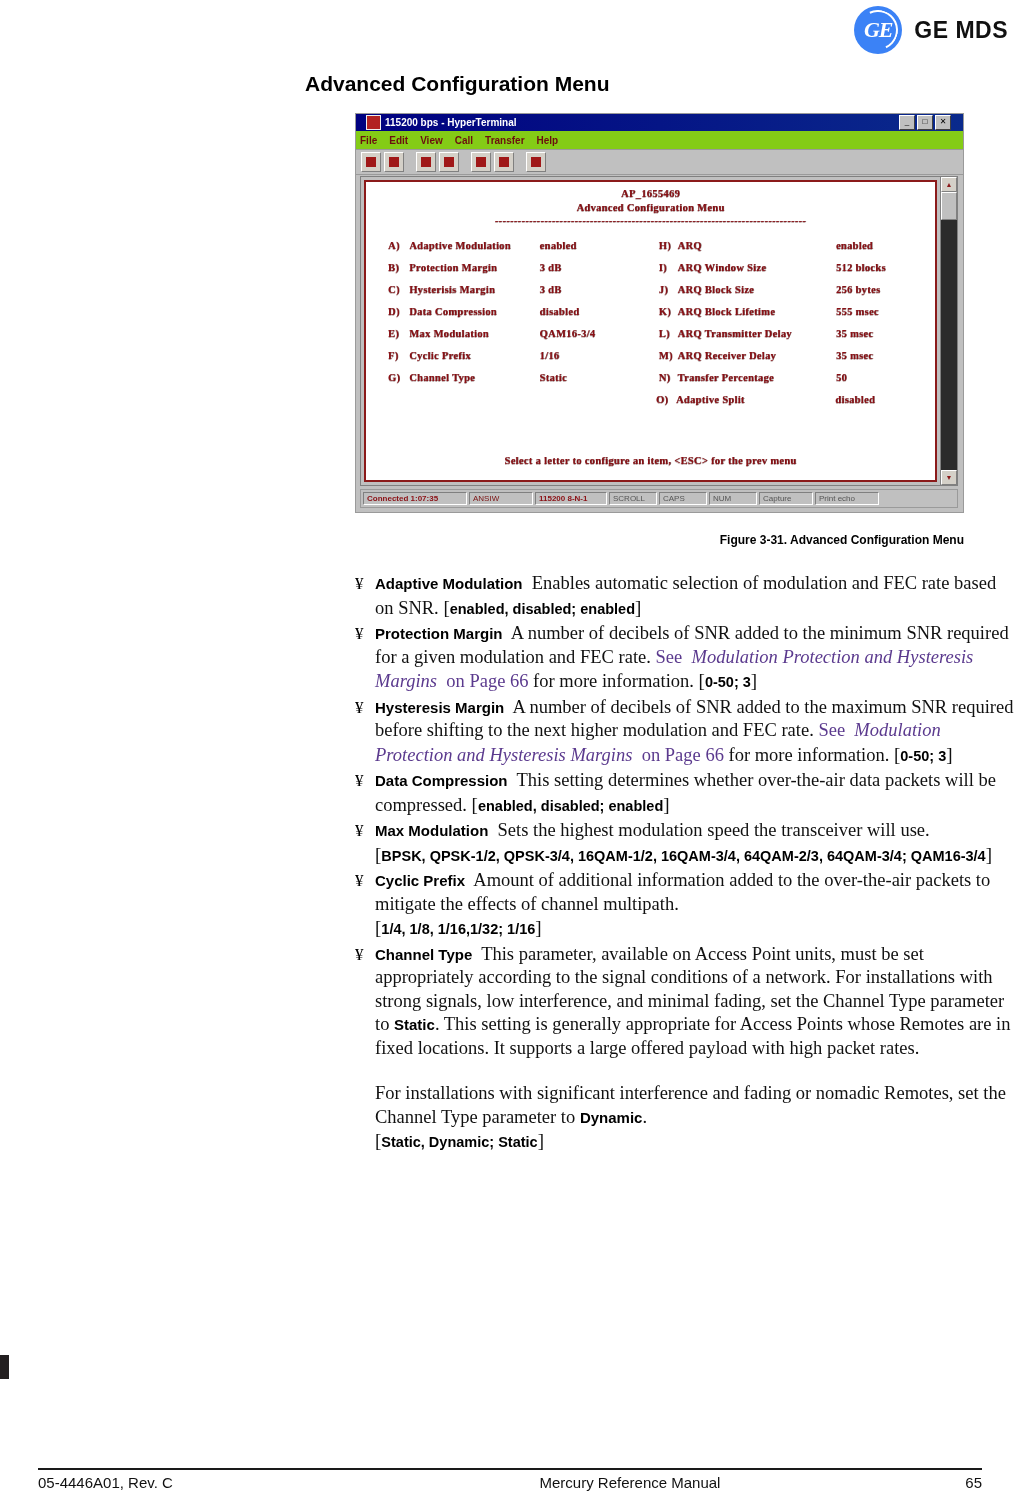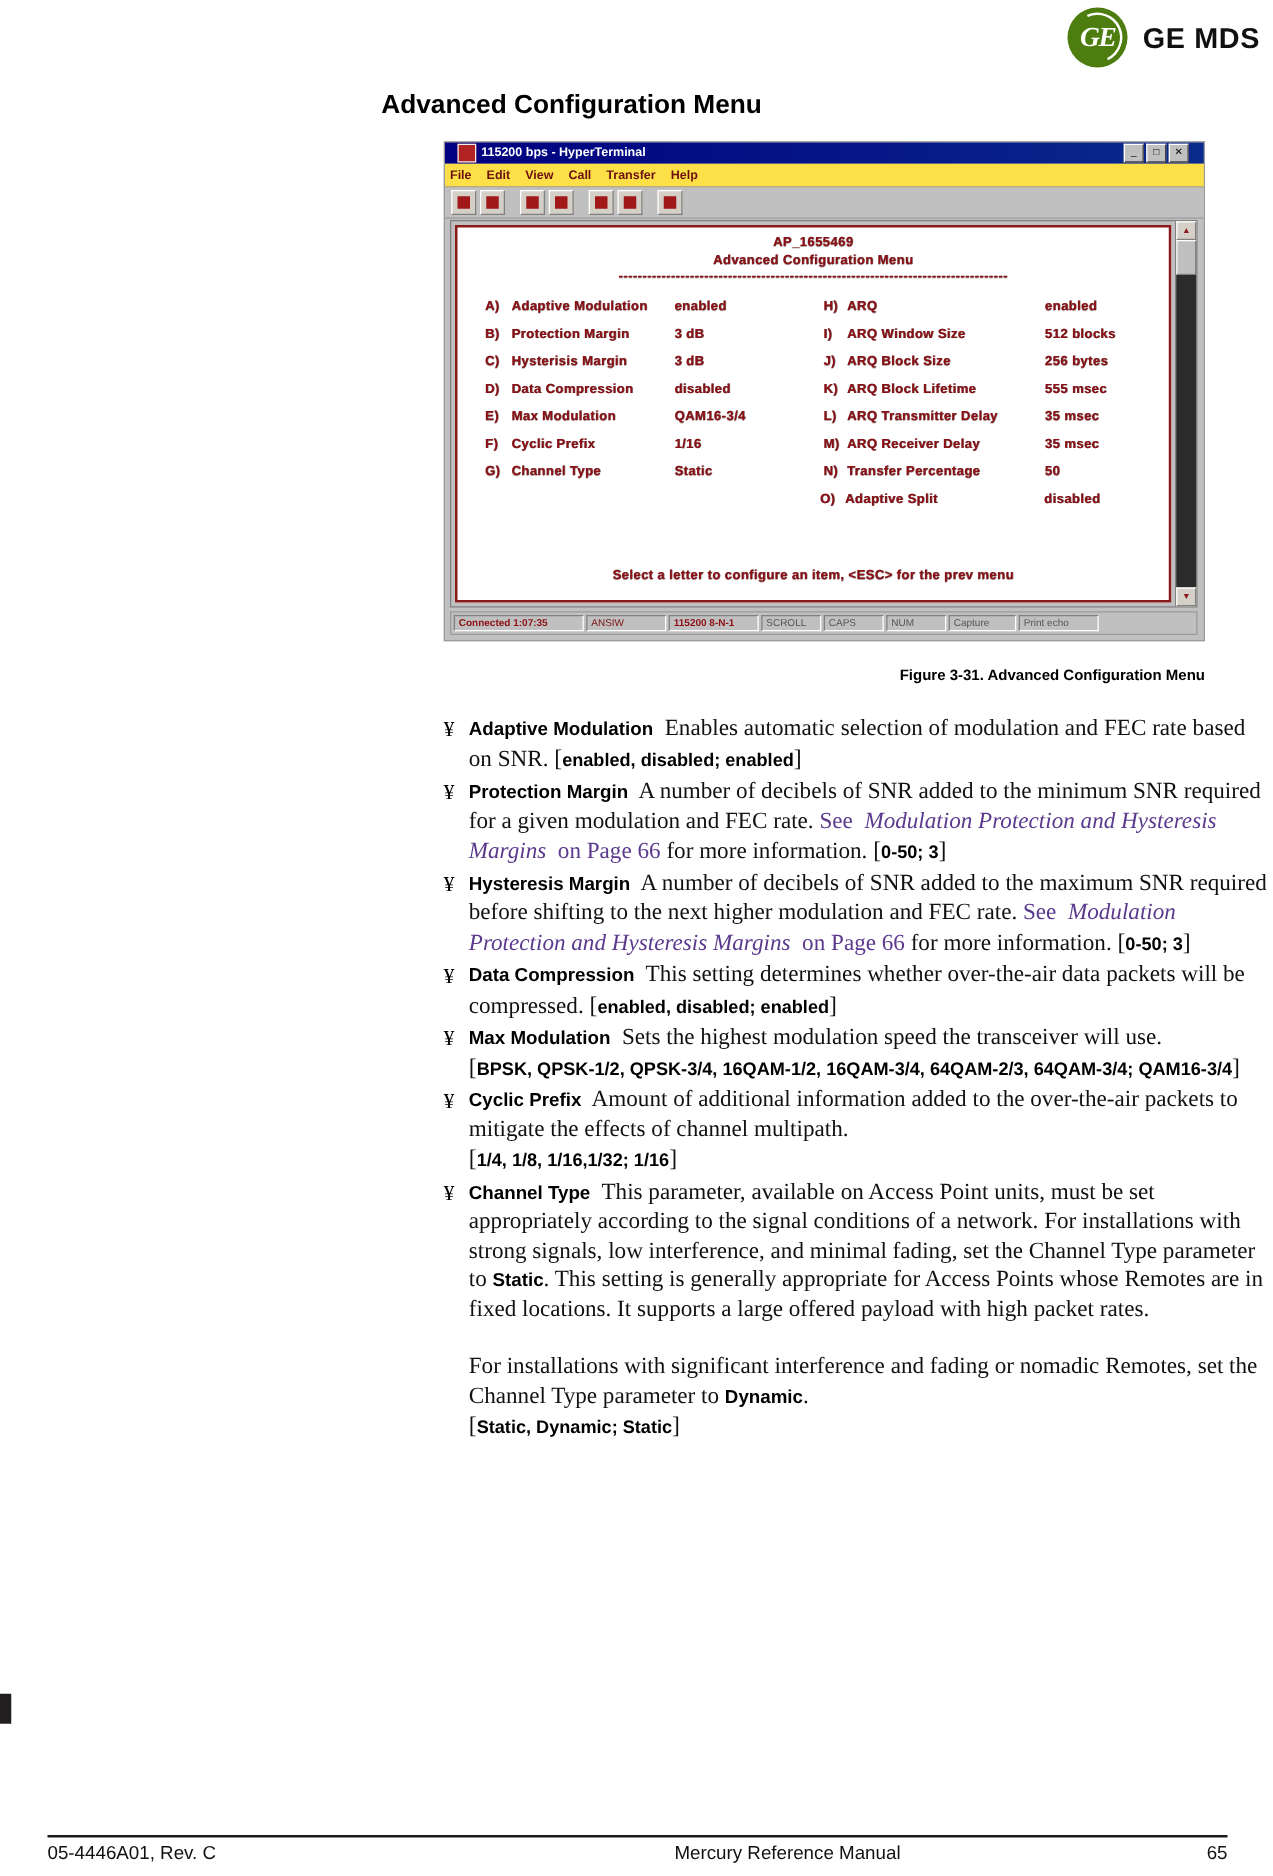--- a/index.html
+++ b/index.html
@@ -14,21 +14,21 @@
     overflow: hidden;
   }
 
   
   #logo {
     position: absolute; top: 6px; right: 10px;
     display: flex; align-items: center; gap: 12px;
   }
   #logo-mark {
     width: 48px; height: 48px; border-radius: 50%;
-    background: #4d7c0f;
+    background: #3b82f6;
     position: relative;
     display: flex; align-items: center; justify-content: center;
   }
   #logo-mark::after {
     content: "";
     position: absolute; inset: 4px;
     border-radius: 50%;
     border: 2px solid #ffffff;
     border-left-color: transparent;
     border-bottom-color: transparent;
@@ -91,21 +91,21 @@
     width: 14px; height: 13px;
     background: #c0c0c0;
     border: 1px solid #ffffff;
     border-right-color: #404040; border-bottom-color: #404040;
     font-family: "Liberation Sans", sans-serif;
     font-size: 8px; line-height: 11px; text-align: center;
     color: #000;
   }
   #menubar {
     height: 18px;
-    background: #fde047;
+    background: #84cc16;
     border-bottom: 1px solid #9a9a9a;
     display: flex; align-items: center;
     padding-left: 4px; gap: 12px;
   }
   .menu-item {
     font-family: "Liberation Sans", sans-serif;
     font-size: 10px;
     color: #6b0f0f;
     font-weight: bold;
   }
@@ -161,21 +161,21 @@
   #sb-track { flex: 1; background: #2b2b2b; }
   #sb-thumb {
     height: 26px; margin-top: auto;
     background: #c0c0c0;
     border: 1px solid #ffffff;
     border-right-color: #808080; border-bottom-color: #808080;
   }
 
   
   .term-text {
-    font-family: Liberation Sans, sans-serif;
+    font-family: Liberation Serif, serif;
     font-size: 10.5px;
     color: #8b0f14;
     font-weight: bold;
     text-shadow: 0.6px 0 0 rgba(40,0,0,0.55), 0 0.6px 0 rgba(60,0,0,0.35);
     white-space: pre;
     letter-spacing: 0.3px;
   }
   #term-title1 { position: absolute; top: 6px; width: 100%; text-align: center; }
   #term-title2 { position: absolute; top: 20px; width: 100%; text-align: center; }
   #term-rule   { position: absolute; top: 33px; width: 100%; text-align: center; overflow:hidden; }

